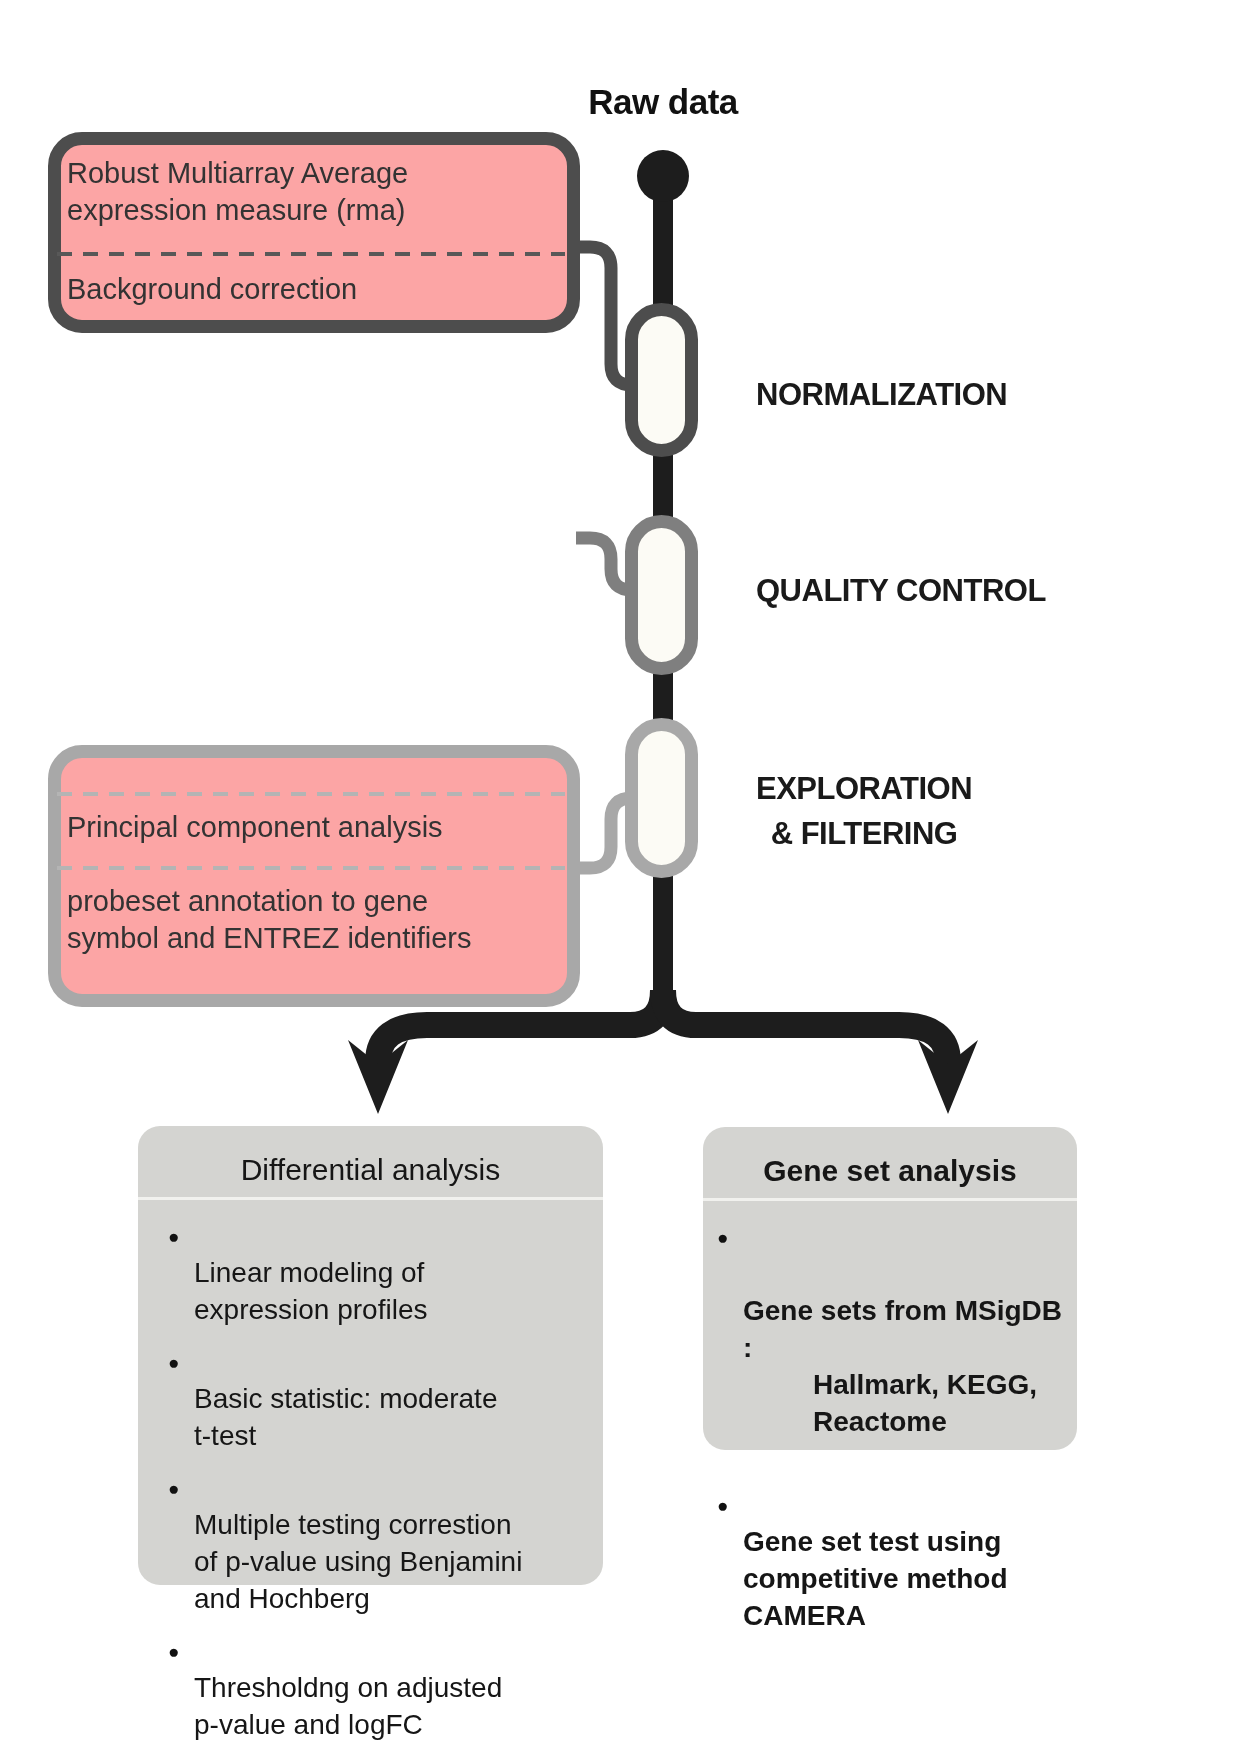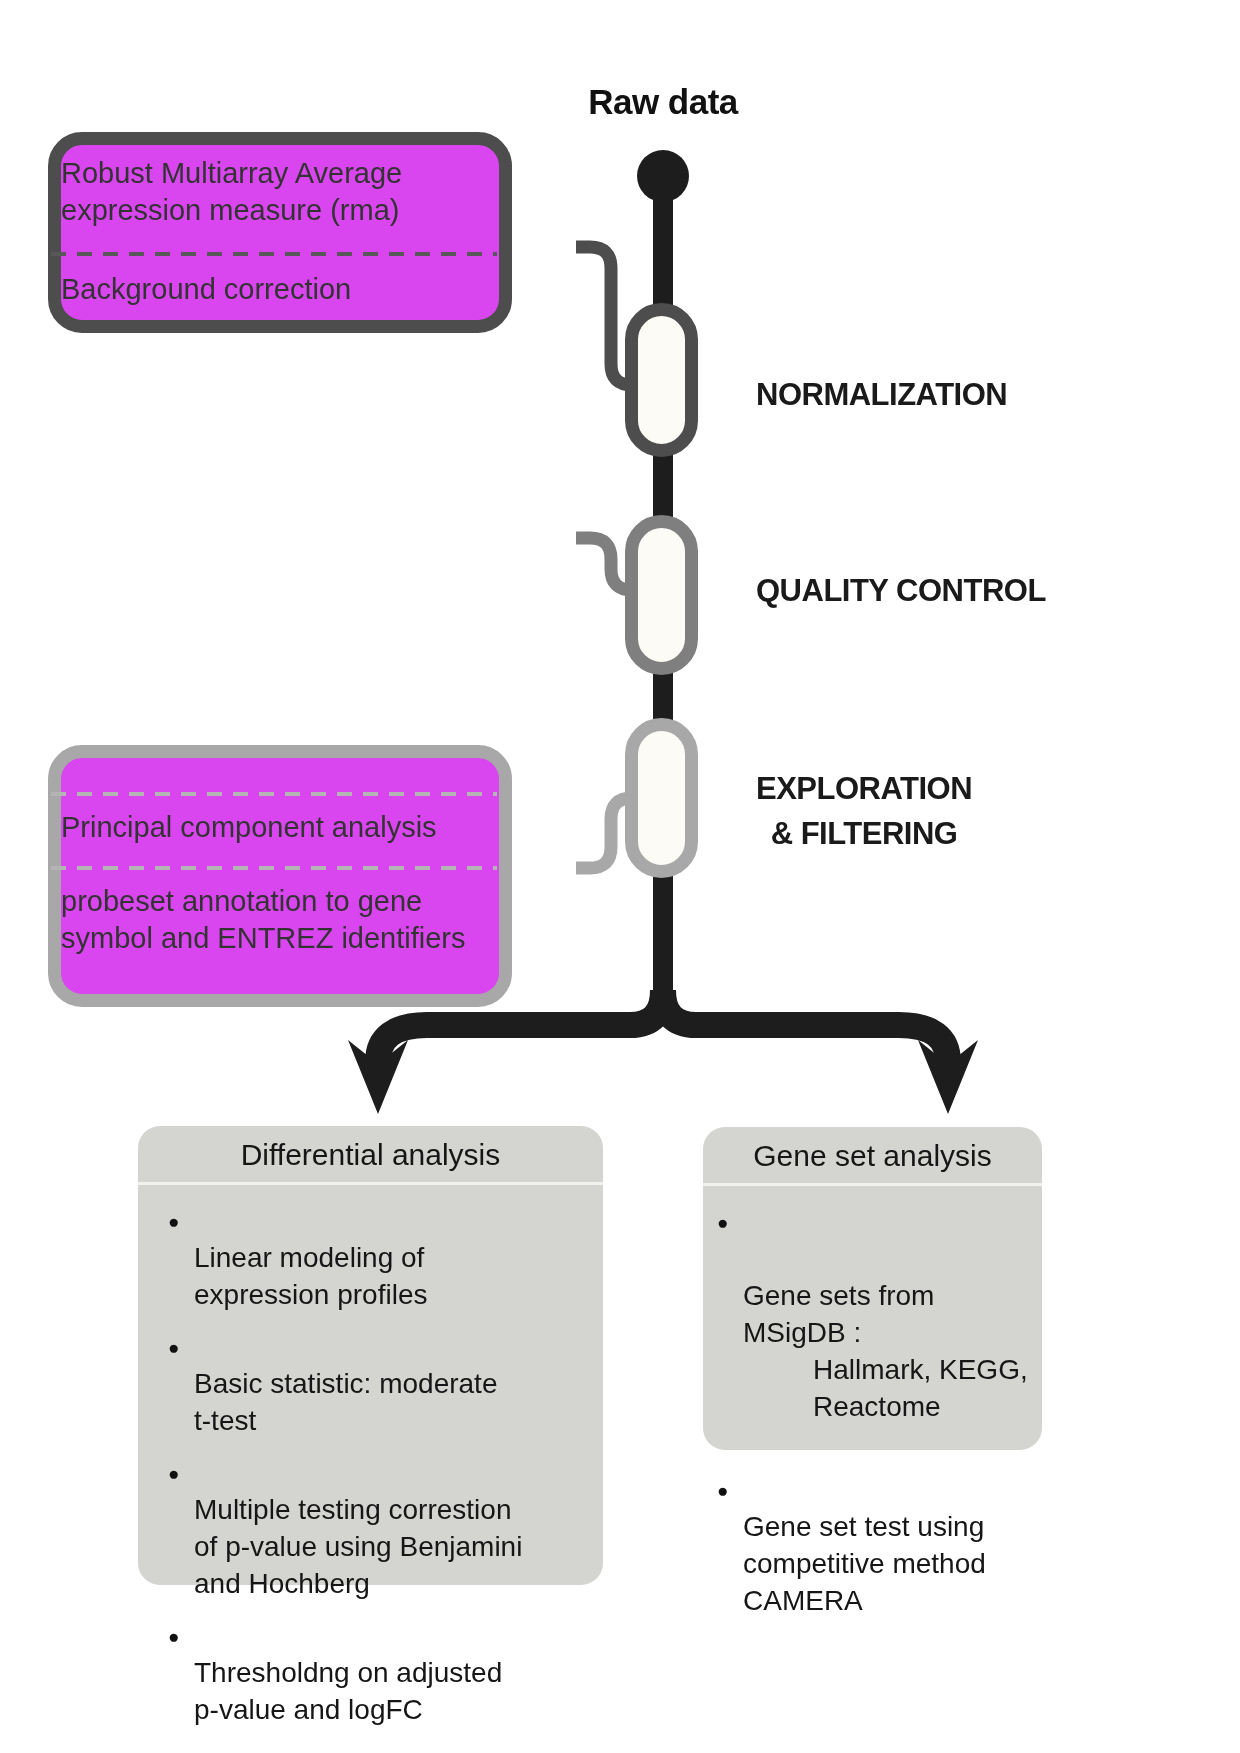--- a/index.html
+++ b/index.html
@@ -7,22 +7,22 @@
     position:relative;width:1240px;height:1753px;background:#ffffff;overflow:hidden;
     font-family:"Liberation Sans", sans-serif;
     border-radius:24px;
   }
   .layer{position:absolute;left:0;top:0;}
   .raw-label{
     position:absolute;left:543px;top:82px;width:240px;text-align:center;
     font-size:35px;font-weight:700;color:#111;letter-spacing:-0.5px;
   }
   .sbox{
-    position:absolute;left:48px;width:464px;box-sizing:border-box;
-    background:#d946ef;padding:8px 8px 6px 0;
+    position:absolute;left:48px;width:532px;box-sizing:border-box;
+    background:#fca5a5;padding:8px 8px 6px 6px;
   }
   .sbox .cell{
     font-size:29px;line-height:37px;color:#333;white-space:pre-line;
   }
   .box1{top:132px;height:201px;border:13px solid #4d4d4d;border-radius:34px;padding-top:10px;}
   .box2{top:345px;height:387px;border:13px solid #7d7d7d;border-radius:34px;padding-top:12px;}
   .box3{top:745px;height:262px;border:13px solid #a8a8a8;border-radius:34px;padding-top:14px;}
   .dash{height:4px;margin:23px -6px 15px -10px;}
   .box3 .dash{margin:20px -6px 13px -10px;}
   .d1{background:repeating-linear-gradient(90deg,#585858 0 15px,transparent 15px 26px);}
@@ -33,23 +33,23 @@
     letter-spacing:-0.5px;line-height:45px;white-space:pre-line;text-align:center;
   }
   .lbl-norm{top:372px;}
   .lbl-qc{top:568px;}
   .lbl-exp{top:766px;}
   .panel{
     position:absolute;background:#d4d4d1;border-radius:22px;box-sizing:border-box;
     color:#161616;
   }
   .panel-left{left:138px;top:1126px;width:465px;height:459px;}
-  .panel-right{left:703px;top:1127px;width:339px;height:323px;}
+  .panel-right{left:703px;top:1127px;width:374px;height:323px;font-weight:bold;}
   .panel-title{
-    text-align:center;font-size:30px;line-height:30px;padding:14px 0 12px;color:#161616;
+    text-align:center;font-size:30px;line-height:30px;padding:29px 0 12px;color:#161616;
   }
   .panel-sep{height:3px;background:#f1f1ee;}
   .blist{display:flex;flex-direction:column;padding:18px 8px 0 30px;gap:16px;}
   .panel-right .blist{padding-left:14px;gap:10px;}
   .bullet{display:flex;align-items:flex-start;}
   .bdot{width:26px;flex:0 0 26px;font-size:19px;line-height:37px;color:#111;}
   .btext{font-size:28px;line-height:37px;white-space:pre-line;color:#161616;margin-top:36px;}
   .bsub{font-size:28px;line-height:37px;white-space:pre-line;color:#161616;margin-left:70px;}
 </style>
 </head>

